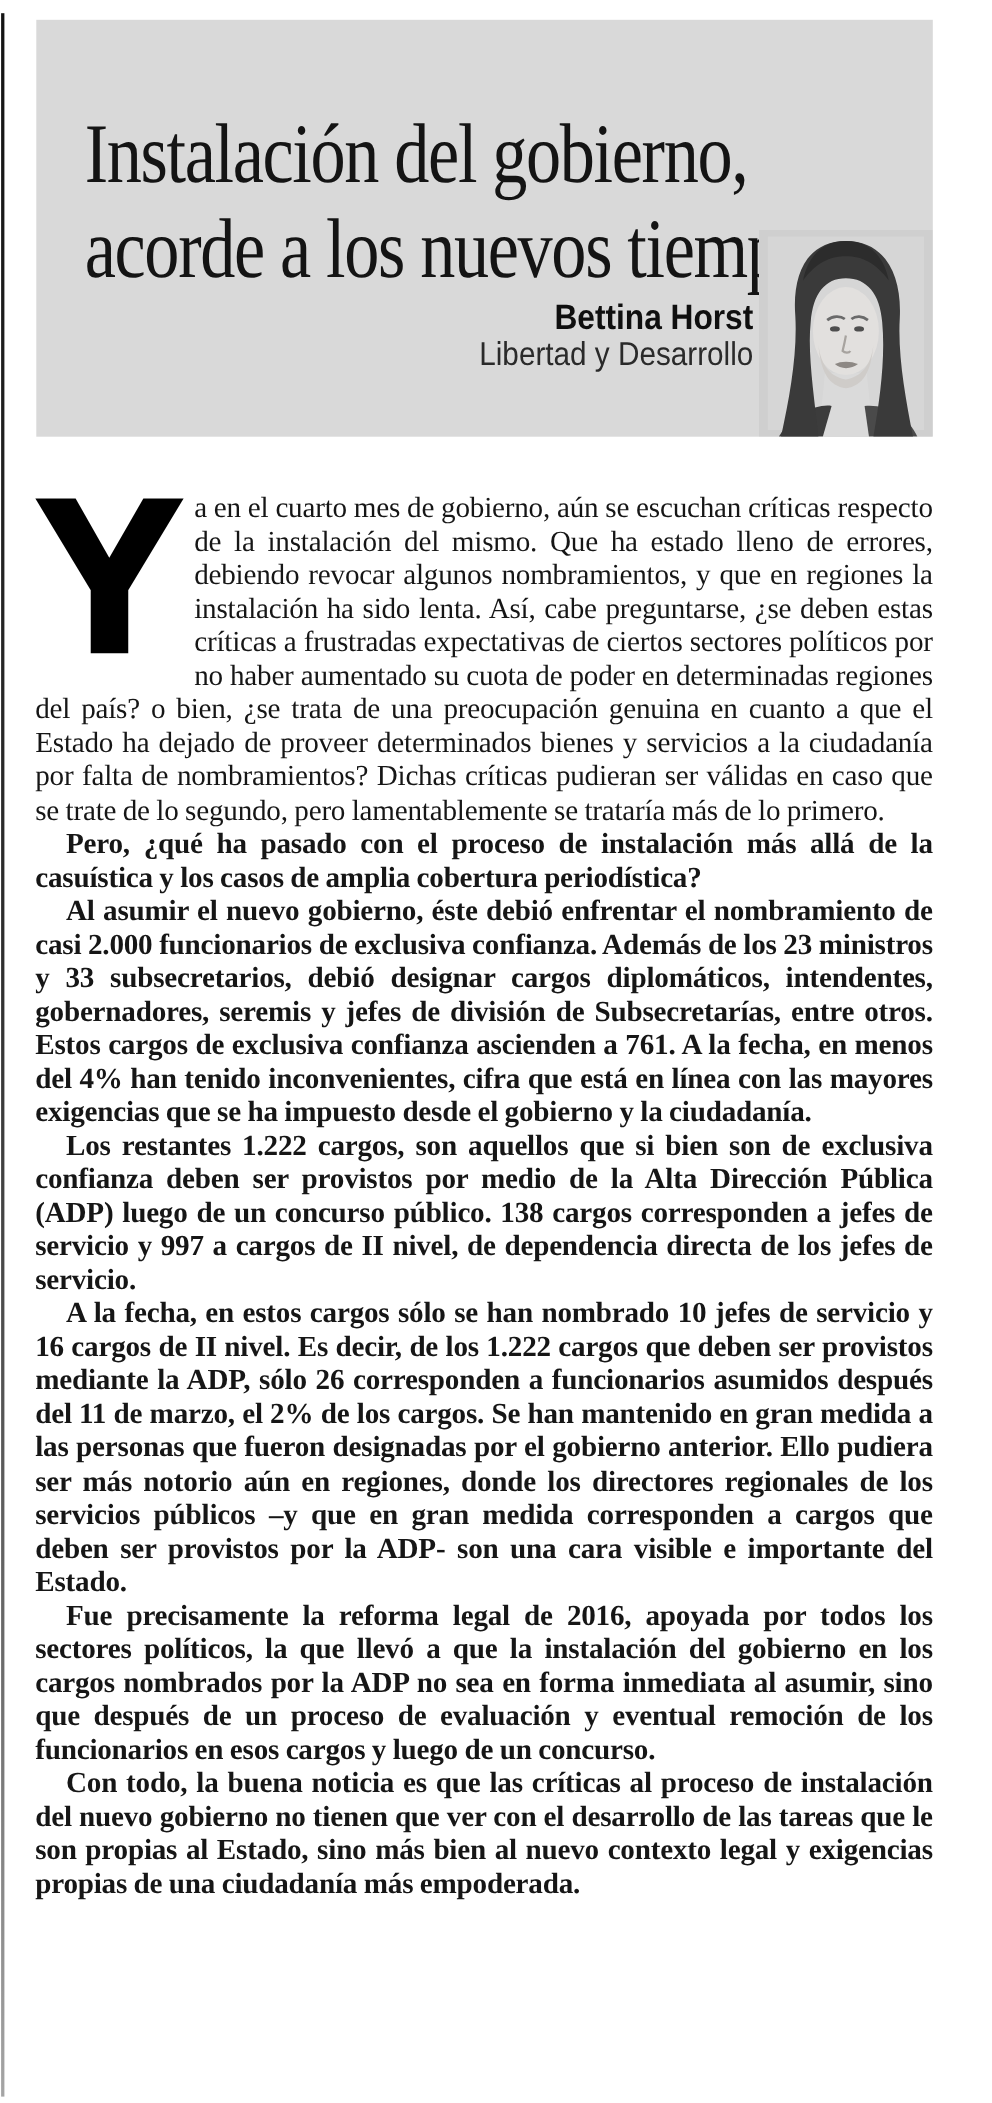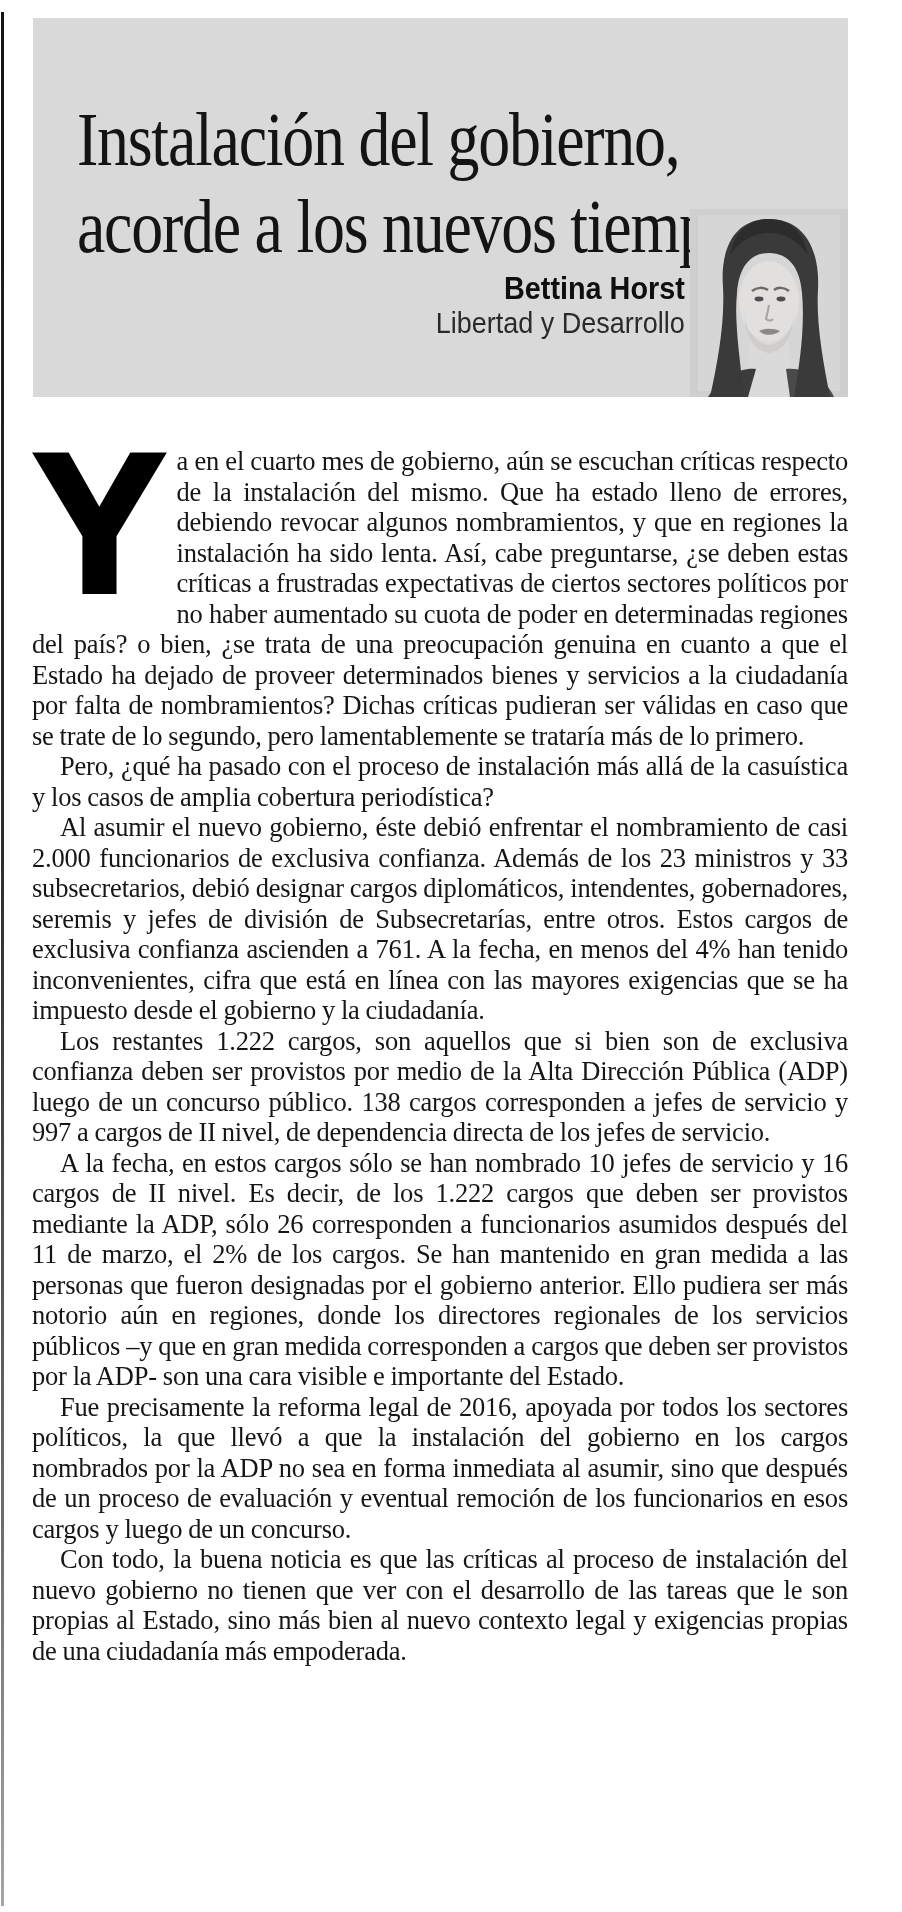--- a/index.html
+++ b/index.html
@@ -49,21 +49,21 @@
   
   .article{
     position:absolute;left:32px;top:446px;width:816px;
     font-size:26.5px;line-height:30.5px;
     color:#161616;
     text-align:justify;
     letter-spacing:-0.2px;
     word-spacing:-0.5px;
   }
   .article p{margin:0;padding:0;}
-  .article p.indent{text-indent:28px;}
+  .article p.indent{text-indent:28px;font-weight:bold;}
   .dropcap{
     float:left;
     font-family:"Liberation Sans","DejaVu Sans",sans-serif;
     font-weight:bold;
     font-size:196px;
     line-height:152px;
     height:152px;
     margin:2px 12px 0 2px;
     color:#000;
     -webkit-text-stroke:6px #000;

